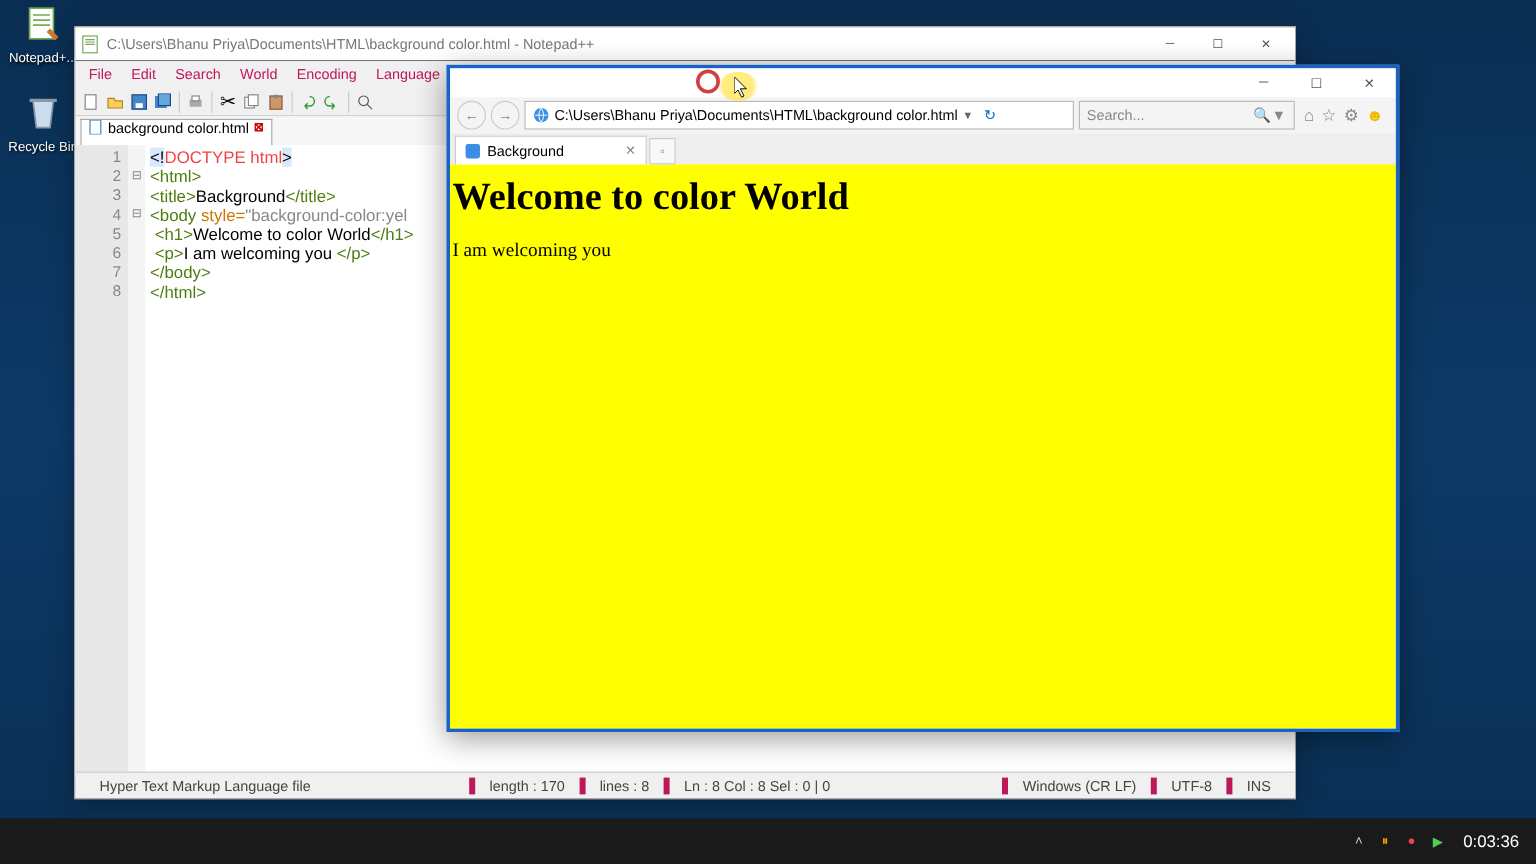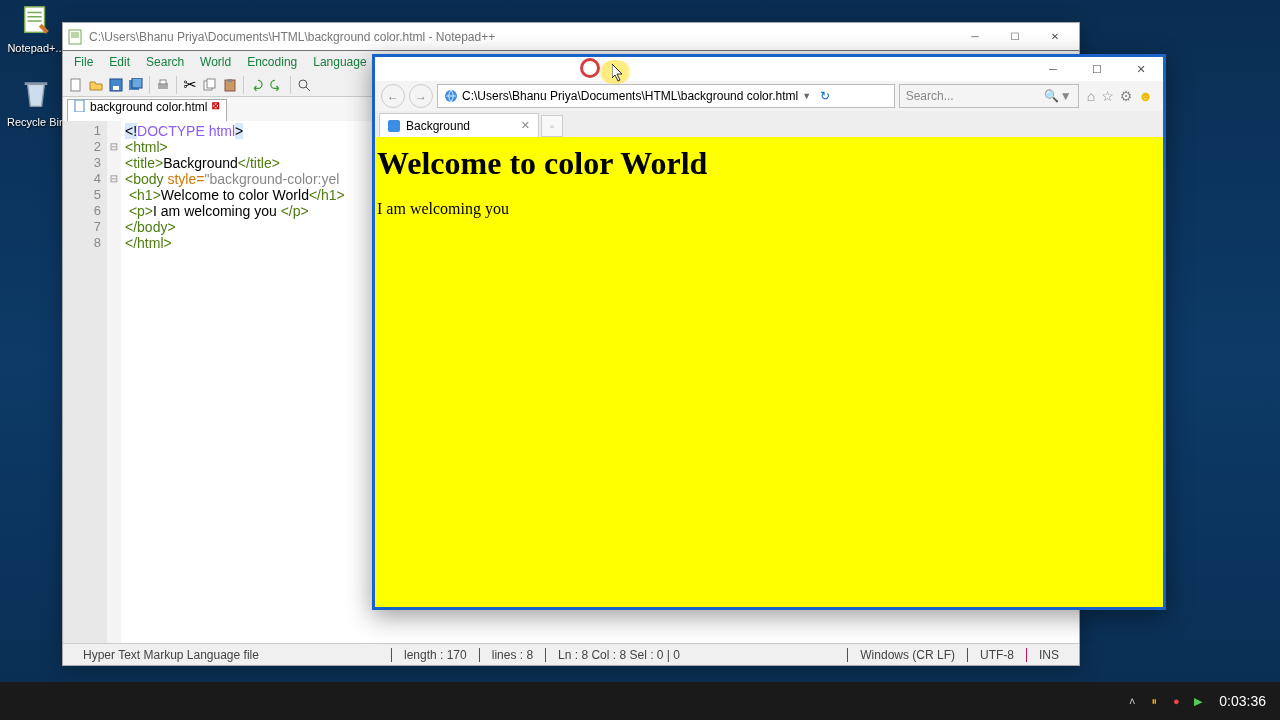--- a/index.html
+++ b/index.html
@@ -5,38 +5,38 @@
 *{box-sizing:border-box;margin:0;padding:0;font-family:"Segoe UI",Tahoma,sans-serif;user-select:none}
 body{width:1280px;height:720px;background:linear-gradient(180deg,#0a2e52 0%,#0d3a68 50%,#0a2e52 100%);position:relative;overflow:hidden}
 .desktop-icon{position:absolute;width:60px;text-align:center;color:#fff;font-size:11px;text-shadow:1px 1px 2px #000}
 .desktop-icon svg{width:34px;height:34px;margin-bottom:2px}
 .notepad-window{position:absolute;left:62px;top:22px;width:1018px;height:644px;background:#fff;border:1px solid #a8a8a8;box-shadow:0 4px 20px rgba(0,0,0,0.3)}
 .np-titlebar{height:28px;background:#fff;display:flex;align-items:center;padding:0 4px;border-bottom:1px solid #737373}
 .np-titlebar .icon{width:16px;height:16px;margin-right:6px}
 .np-titlebar .title{flex:1;font-size:12px;color:#777}
 .np-winbtn{width:40px;height:28px;display:flex;align-items:center;justify-content:center;font-size:10px;color:#555}
 .np-menubar{height:22px;background:#f0f0f0;display:flex;align-items:center;padding:0 4px;font-size:12px;gap:2px}
-.np-menubar span{padding:2px 7px;color:#15803d}
+.np-menubar span{padding:2px 7px;color:#be185d}
 .np-toolbar{height:24px;background:#f0f0f0;display:flex;align-items:center;padding:0 4px;gap:2px;border-bottom:1px solid #ccc}
 .tb-btn{width:18px;height:18px;display:flex;align-items:center;justify-content:center}
 .tb-sep{width:1px;height:18px;background:#ccc;margin:0 2px}
 .np-tabbar{height:24px;background:#f6f6f6;display:flex;align-items:flex-end;padding:2px 4px 0}
 .file-tab{height:22px;background:#fff;border:1px solid #aaa;border-bottom:none;display:flex;align-items:flex-start;padding:0 6px;font-size:12px;gap:4px}
 .file-tab .close{color:#c00;font-weight:bold;font-size:10px}
 .editor{display:flex;height:526px;background:#fff;font-family:Consolas,monospace;font-size:14px}
 .gutter{width:44px;background:#e8e8e8;color:#888;text-align:right;padding:2px 6px 0 0;line-height:16px;font-size:13px}
 .fold{width:14px;background:#f4f4f4;padding-top:2px;line-height:16px;text-align:center;color:#888;font-size:10px}
 .code{flex:1;padding:2px 4px 0;line-height:16px;white-space:pre}
 .code .t-tag{color:#4d7c0f}
 .code .t-attr{color:#cc7700}
 .code .t-str{color:#888}
-.code .t-kw{color:#8b5cf6}
+.code .t-kw{color:#ef4444}
 .code .hl{background:#d8e8ff}
 .np-status{position:absolute;bottom:0;left:0;right:0;height:22px;background:#f0f0f0;border-top:1px solid #ccc;display:flex;align-items:center;font-size:12px;color:#444;padding:0 8px}
-.np-status .cell{padding:0 12px;border-left:1px solid #be185d}
+.np-status .cell{padding:0 12px;border-left:5px solid #be185d}
 .np-status .first{border:none;flex:0 0 320px}
 .np-status .spacer{flex:1}
 .ie-window{position:absolute;left:372px;top:54px;width:794px;height:556px;background:#fff;border:3px solid #1862c8;box-shadow:0 6px 24px rgba(0,0,0,0.4)}
 .ie-titlebar{height:24px;background:#fff;display:flex;align-items:center;justify-content:flex-end}
 .ie-winbtn{width:44px;height:24px;display:flex;align-items:center;justify-content:center;color:#555;font-size:11px}
 .ie-nav{height:30px;background:#f4f4f4;display:flex;align-items:center;padding:0 6px;gap:4px}
 .nav-btn{width:24px;height:24px;border:1px solid #ccc;border-radius:50%;display:flex;align-items:center;justify-content:center;color:#888;font-size:12px}
 .addr{flex:1;height:24px;border:1px solid #bbb;background:#fff;display:flex;align-items:center;padding:0 6px;font-size:12px;gap:4px}
 .addr .dd{color:#666;font-size:9px}
 .refresh{width:20px;text-align:center;color:#0066cc}

